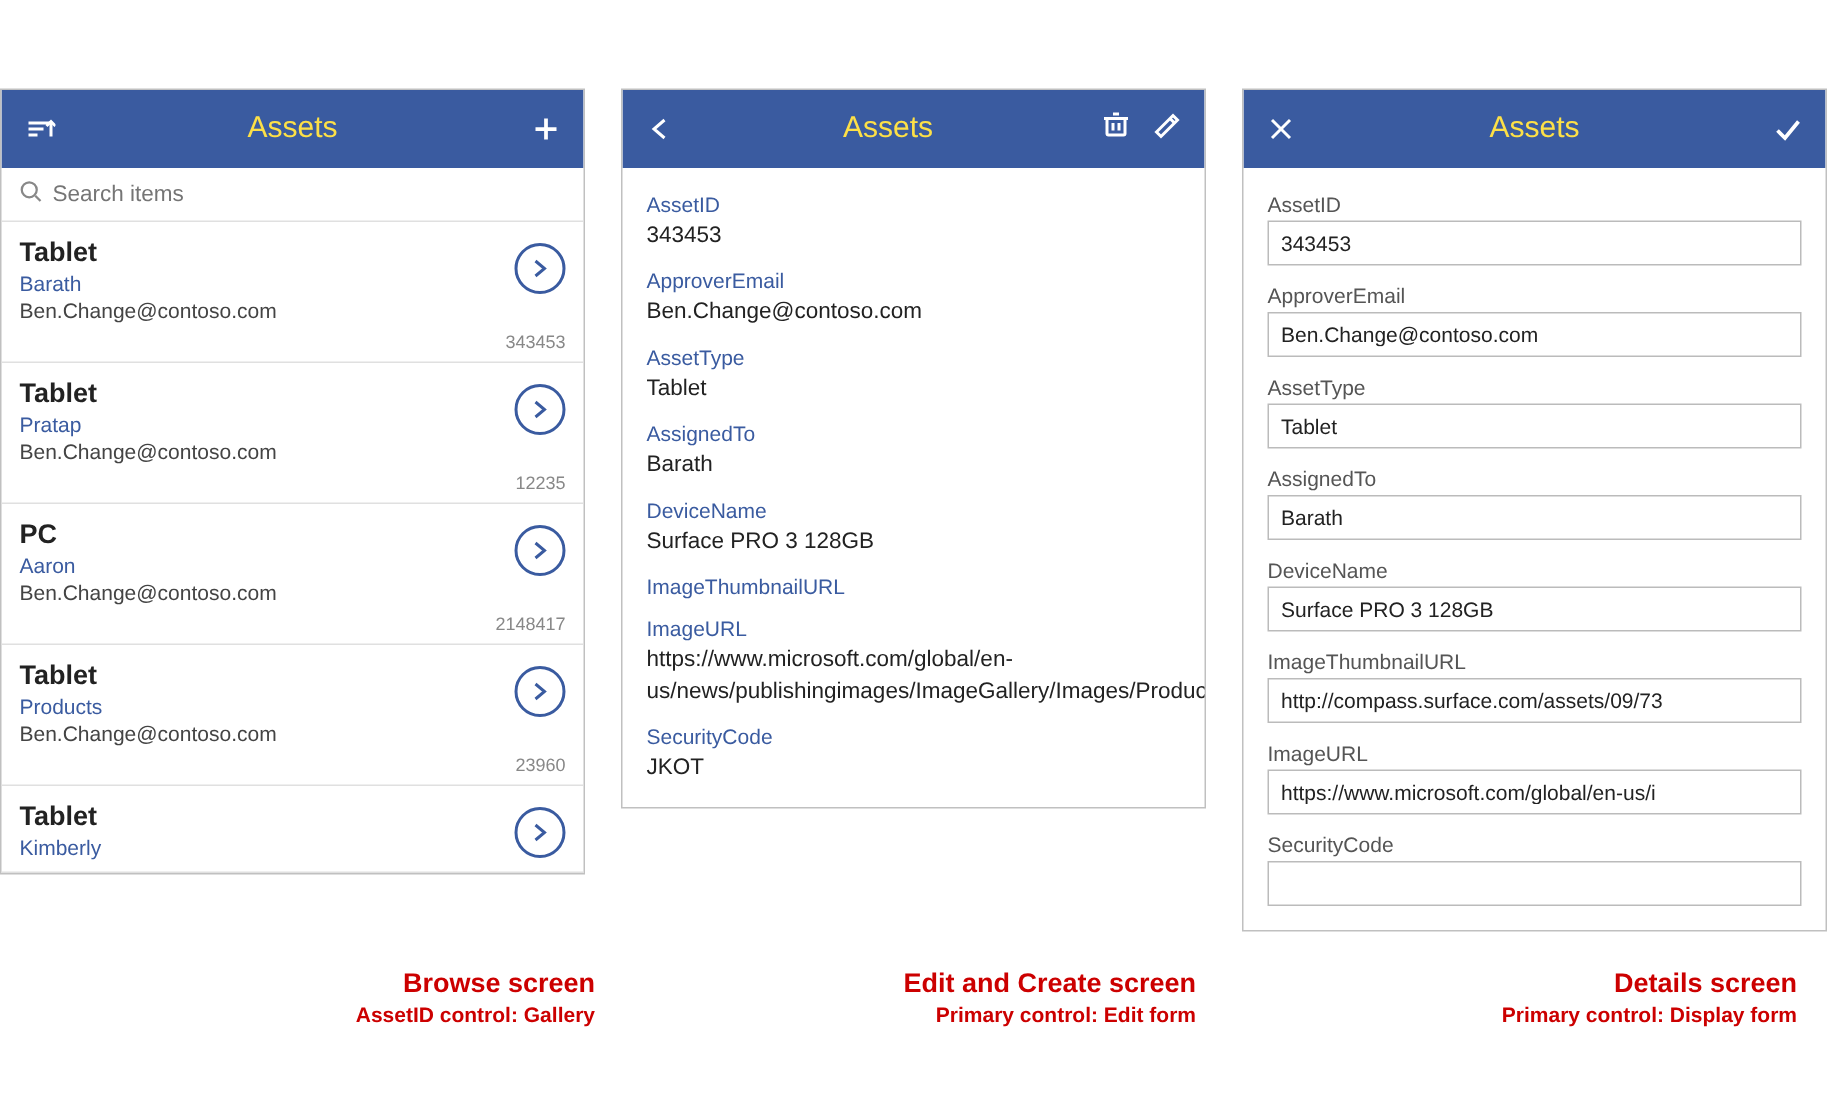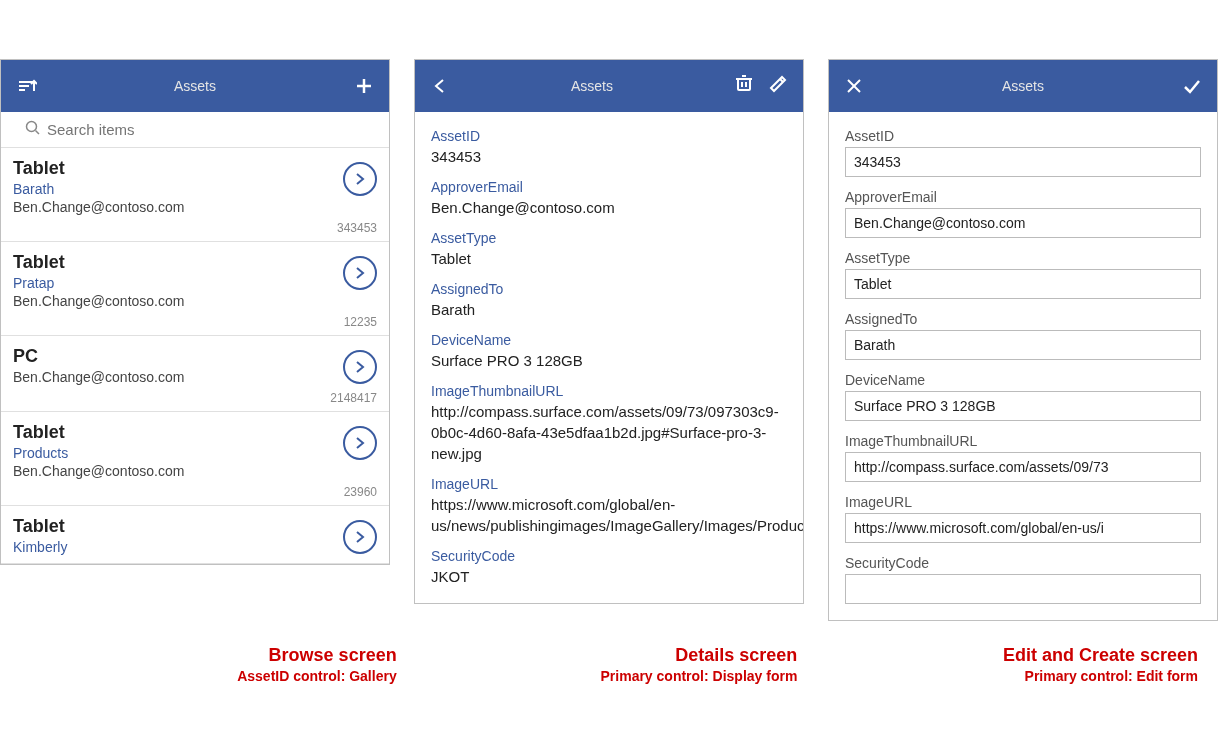--- a/index.html
+++ b/index.html
@@ -30,23 +30,23 @@
     .screen-header {
       background: #3a5ba0;
       color: #fff;
       display: flex;
       align-items: center;
       justify-content: space-between;
       padding: 0 14px;
       height: 52px;
     }
     .screen-header-title {
-      font-size: 14px;
+      font-size: 20px;
       font-weight: 400;
-      color: #e5e5e5;
+      color: #fde047;
       flex: 1;
       text-align: center;
     }
     .header-icon {
       color: #fff;
       font-size: 20px;
       cursor: pointer;
       display: flex;
       align-items: center;
       gap: 8px;
@@ -54,21 +54,21 @@
     .header-icon svg {
       fill: none;
       stroke: #fff;
       stroke-width: 2;
     }
 
     
     .search-bar {
       display: flex;
       align-items: center;
-      padding: 8px 24px;
+      padding: 8px 12px;
       border-bottom: 1px solid #e0e0e0;
       gap: 6px;
     }
     .search-bar-icon {
       color: #888;
       font-size: 14px;
     }
     .search-input {
       border: none;
       outline: none;
@@ -258,20 +258,21 @@
             <polyline points="4,2 10,7 4,12" stroke-width="2" stroke="#3a5ba0" fill="none"></polyline>
           </svg>
         </div>
       </div>
       <div class="item-id">12235</div>
     </div>
         <div class="gallery-item">
       <div class="gallery-item-row">
         <div class="gallery-item-content">
           <div class="item-title">PC</div>
+          <div class="item-subtitle">Aaron</div>
           <div class="item-email">Ben.Change@contoso.com</div>
         </div>
         <div class="arrow-btn">
           <svg width="14" height="14" viewBox="0 0 14 14">
             <polyline points="4,2 10,7 4,12" stroke-width="2" stroke="#3a5ba0" fill="none"></polyline>
           </svg>
         </div>
       </div>
       <div class="item-id">2148417</div>
     </div>
@@ -339,21 +340,20 @@
         <div class="field-value">343453</div>
         <div class="field-label">ApproverEmail</div>
         <div class="field-value">Ben.Change@contoso.com</div>
         <div class="field-label">AssetType</div>
         <div class="field-value">Tablet</div>
         <div class="field-label">AssignedTo</div>
         <div class="field-value">Barath</div>
         <div class="field-label">DeviceName</div>
         <div class="field-value">Surface PRO 3 128GB</div>
         <div class="field-label">ImageThumbnailURL</div>
-        <div class="field-value">http://compass.surface.com/assets/09/73/097303c9-0b0c-4d60-8afa-43e5dfaa1b2d.jpg#Surface-pro-3-new.jpg</div>
         <div class="field-label">ImageURL</div>
         <div class="field-value">https://www.microsoft.com/global/en-us/news/publishingimages/ImageGallery/Images/Products/SurfacePro3/SurfacePro3Primary_Print.jpg</div>
         <div class="field-label">SecurityCode</div>
         <div class="field-value">JKOT</div>
       </div>
   </div>
 
   <div class="screen">
     <div class="screen-header">
       <div class="header-icon">
@@ -374,20 +374,20 @@
   </div>
 
 </div>
 
 <div class="captions-container">
   <div class="caption">
     <div class="caption-title">Browse screen</div>
     <div class="caption-sub">AssetID control: Gallery</div>
   </div>
   <div class="caption">
+    <div class="caption-title">Edit and Create screen</div>
+    <div class="caption-sub">Primary control: Edit form</div>
+  </div>
+  <div class="caption">
     <div class="caption-title">Details screen</div>
     <div class="caption-sub">Primary control: Display form</div>
   </div>
-  <div class="caption">
-    <div class="caption-title">Edit and Create screen</div>
-    <div class="caption-sub">Primary control: Edit form</div>
-  </div>
 </div>
 
 </body></html>

